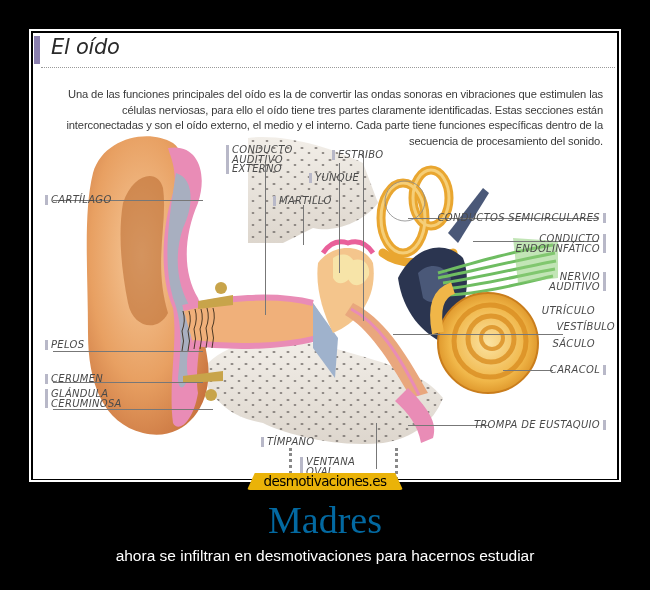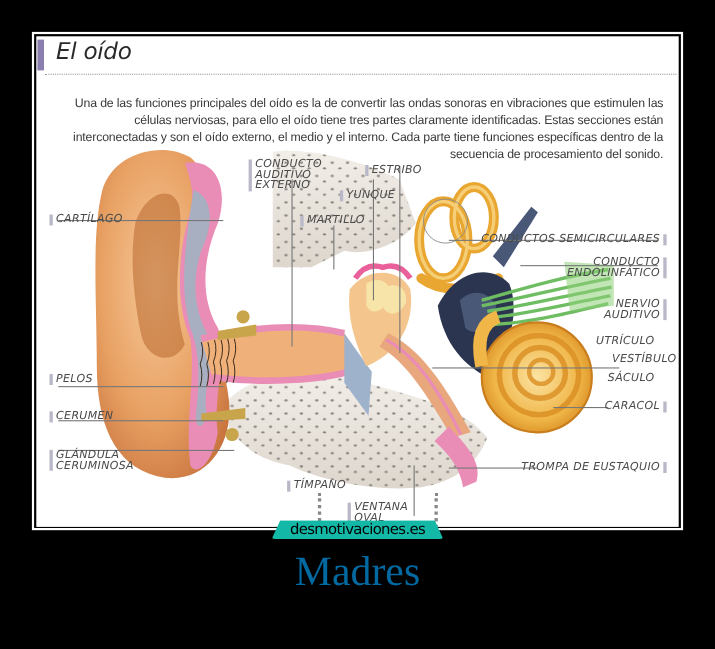--- a/index.html
+++ b/index.html
@@ -40,21 +40,21 @@
   }
   .lbl.l { border-left: 3px solid #b8b8c8; padding-left: 3px; }
   .lbl.r { border-right: 3px solid #b8b8c8; padding-right: 3px; text-align: right; }
   .line { position: absolute; border-top: 1px solid #777; height: 0; }
   .vline { position: absolute; border-left: 1px solid #777; width: 0; }
   .dotv { position: absolute; border-left: 3px dotted #888; width: 0; }
 
   
   .watermark {
     position: absolute; left: 247px; top: 473px; width: 156px; height: 17px;
-    background: #14b8a6; border-radius: 3px;
+    background: #eab308; border-radius: 3px;
     clip-path: polygon(5% 0, 95% 0, 100% 100%, 0 100%);
     text-align: center; font-size: 13.5px; line-height: 17px; color: #000;
     font-family: "DejaVu Sans", sans-serif; letter-spacing: -0.6px;
   }
 
   .caption-title {
     position: absolute; left: 0; top: 498px; width: 650px; text-align: center;
     font-family: "Liberation Serif", serif; color: #0369a1; font-size: 38px; line-height: 44px;
   }
   .caption-sub {
@@ -185,35 +185,35 @@
       <div class="line" style="left:375px; top:292px; width:80px;"></div>
       <div class="vline" style="left:343px; top:290px; height:46px;"></div>
 
       <div class="dotv" style="left:256px; top:315px; height:55px;"></div>
       <div class="dotv" style="left:362px; top:315px; height:55px;"></div>
 
       
       <div class="lbl l" style="left:12px; top:62px;">Cartílago</div>
       <div class="lbl l" style="left:12px; top:207px;">Pelos</div>
       <div class="lbl l" style="left:12px; top:241px;">Cerumen</div>
-      <div class="lbl l" style="left:12px; top:276px;">
+      <div class="lbl l" style="left:12px; top:256px;">
         <div>Glándula</div>
         <div>ceruminosa</div>
       </div>
 
       <div class="lbl l" style="left:193px; top:12px;">
         <div>Conducto</div>
         <div>auditivo</div>
         <div>externo</div>
       </div>
       <div class="lbl l" style="left:299px; top:17px;text-align:center;">Estribo</div>
       <div class="lbl l" style="left:264px; top:40px;margin-left:12px;">Yunque</div>
       <div class="lbl l" style="left:240px; top:63px;">Martillo</div>
       <div class="lbl l" style="left:228px; top:304px;">Tímpano</div>
-      <div class="lbl l" style="left:283px; top:324px;">
+      <div class="lbl l" style="left:267px; top:324px;">
         <div>Ventana</div>
         <div>oval</div>
       </div>
 
       <div class="lbl r" style="right:11px; top:80px;">Conductos semicirculares</div>
       <div class="lbl r" style="right:11px; top:101px;">
         <div>Conducto</div>
         <div>endolinfático</div>
       </div>
       <div class="lbl r" style="right:11px; top:139px;margin-left:28px;">
@@ -228,13 +228,14 @@
 
       
       
       
       
     </div>
   </div>
 
   <div class="watermark">desmotivaciones.es</div>
   <div class="caption-title">Madres</div>
+  <div class="caption-sub">ahora se infiltran en desmotivaciones para hacernos estudiar</div>
 </div>
 
 </body></html>

